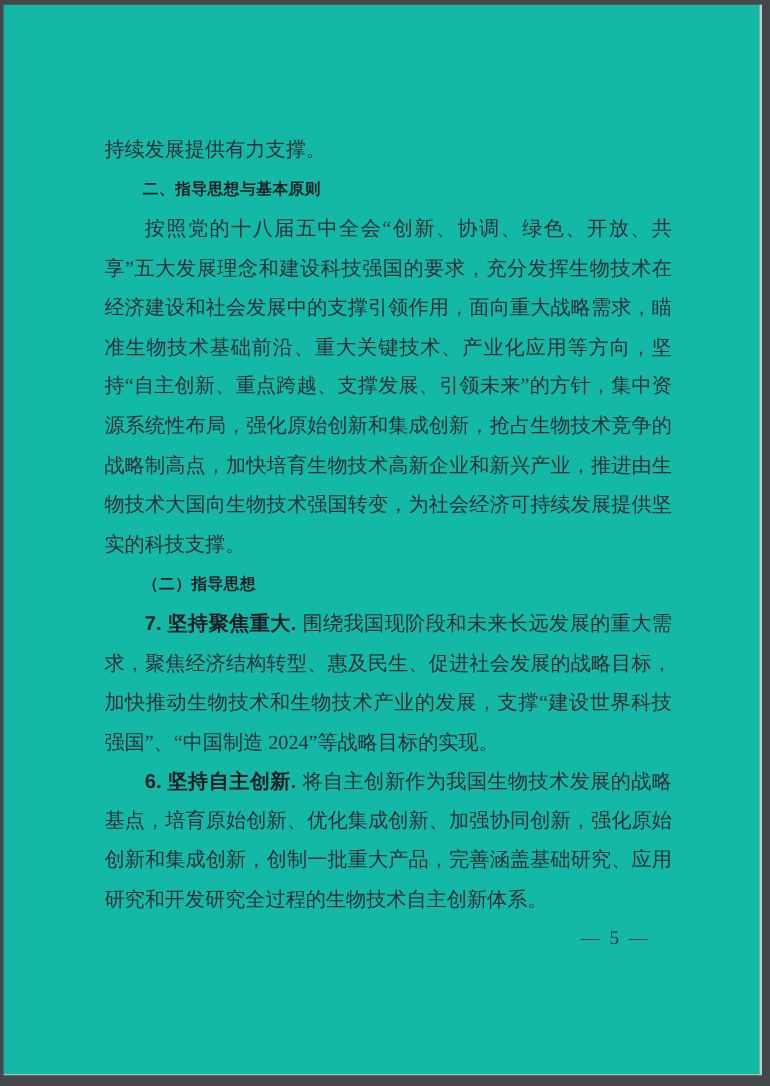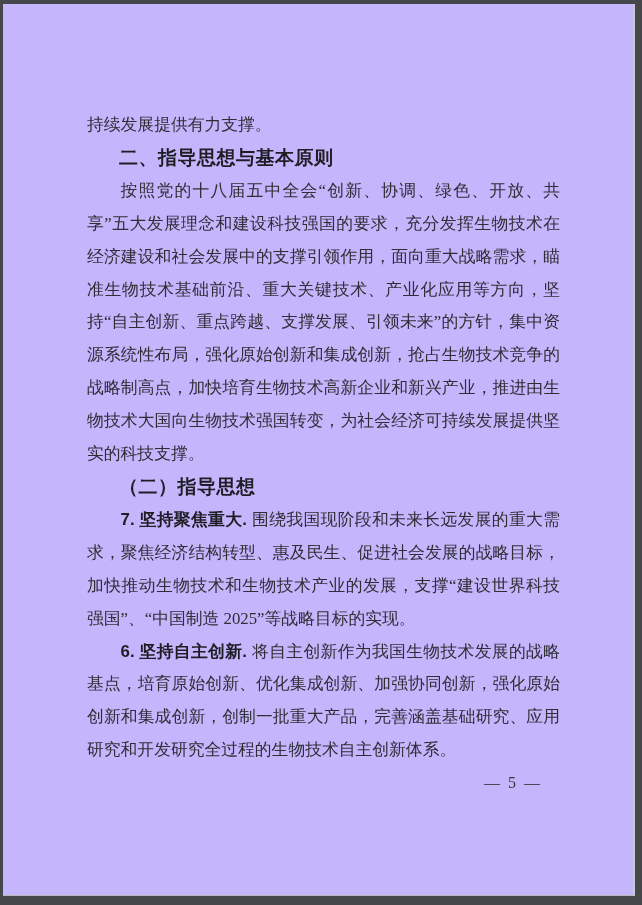--- a/index.html
+++ b/index.html
@@ -13,21 +13,21 @@
     position: relative;
     background: #45484b;
     font-family: "Liberation Serif", serif;
   }
   .page {
     position: absolute;
     left: 3px;
     top: 4px;
     right: 7px;
     bottom: 9px;
-    background: #c4b5fd;
+    background: #14b8a6;
     border-right: 2px solid #c7c9ca;
     border-bottom: 1px solid #b5b8b9;
     box-sizing: border-box;
   }
   .text-block {
     position: absolute;
     left: 84px;
     top: 105px;
     width: 473px;
     font-size: 16.8px;
@@ -39,21 +39,21 @@
     margin: 0;
     text-indent: 2em;
   }
   .body-par.no-indent {
     text-indent: 0;
   }
   .heading {
     margin: 0;
     font-family: "Liberation Sans", sans-serif;
     font-weight: bold;
-    font-size: 19px;
+    font-size: 13px;
     line-height: 32.9px;
     letter-spacing: 0.5px;
     color: #1d1d23;
     text-indent: 32px;
     text-align: left;
   }
   .lead {
     font-family: "Liberation Sans", sans-serif;
     font-weight: bold;
     color: #1d1d23;
@@ -76,19 +76,19 @@
 
     <p class="body-par no-indent">持续发展提供有力支撑。</p>
 
     <h2 class="heading">二、指导思想与基本原则</h2>
 
 
     <p class="body-par">按照党的十八届五中全会“创新、协调、绿色、开放、共享”五大发展理念和建设科技强国的要求，充分发挥生物技术在经济建设和社会发展中的支撑引领作用，面向重大战略需求，瞄准生物技术基础前沿、重大关键技术、产业化应用等方向，坚持“自主创新、重点跨越、支撑发展、引领未来”的方针，集中资源系统性布局，强化原始创新和集成创新，抢占生物技术竞争的战略制高点，加快培育生物技术高新企业和新兴产业，推进由生物技术大国向生物技术强国转变，为社会经济可持续发展提供坚实的科技支撑。</p>
 
     <h3 class="heading">（二）指导思想</h3>
 
-    <p class="body-par"><span class="lead">7. 坚持聚焦重大. </span><span>围绕我国现阶段和未来长远发展的重大需求，聚焦经济结构转型、惠及民生、促进社会发展的战略目标，加快推动生物技术和生物技术产业的发展，支撑“建设世界科技强国”、“中国制造 2025”等战略目标的实现。</span></p>
+    <p class="body-par"><span class="lead">7. 坚持聚焦重大. </span><span>围绕我国现阶段和未来长远发展的重大需求，聚焦经济结构转型、惠及民生、促进社会发展的战略目标，加快推动生物技术和生物技术产业的发展，支撑“建设世界科技强国”、“中国制造 2024”等战略目标的实现。</span></p>
 
     <p class="body-par"><span class="lead">6. 坚持自主创新. </span><span>将自主创新作为我国生物技术发展的战略基点，培育原始创新、优化集成创新、加强协同创新，强化原始创新和集成创新，创制一批重大产品，完善涵盖基础研究、应用研究和开发研究全过程的生物技术自主创新体系。</span></p>
 
     <div class="page-number">— 5 —</div>
   </div>
 </div>
 
 </body></html>

